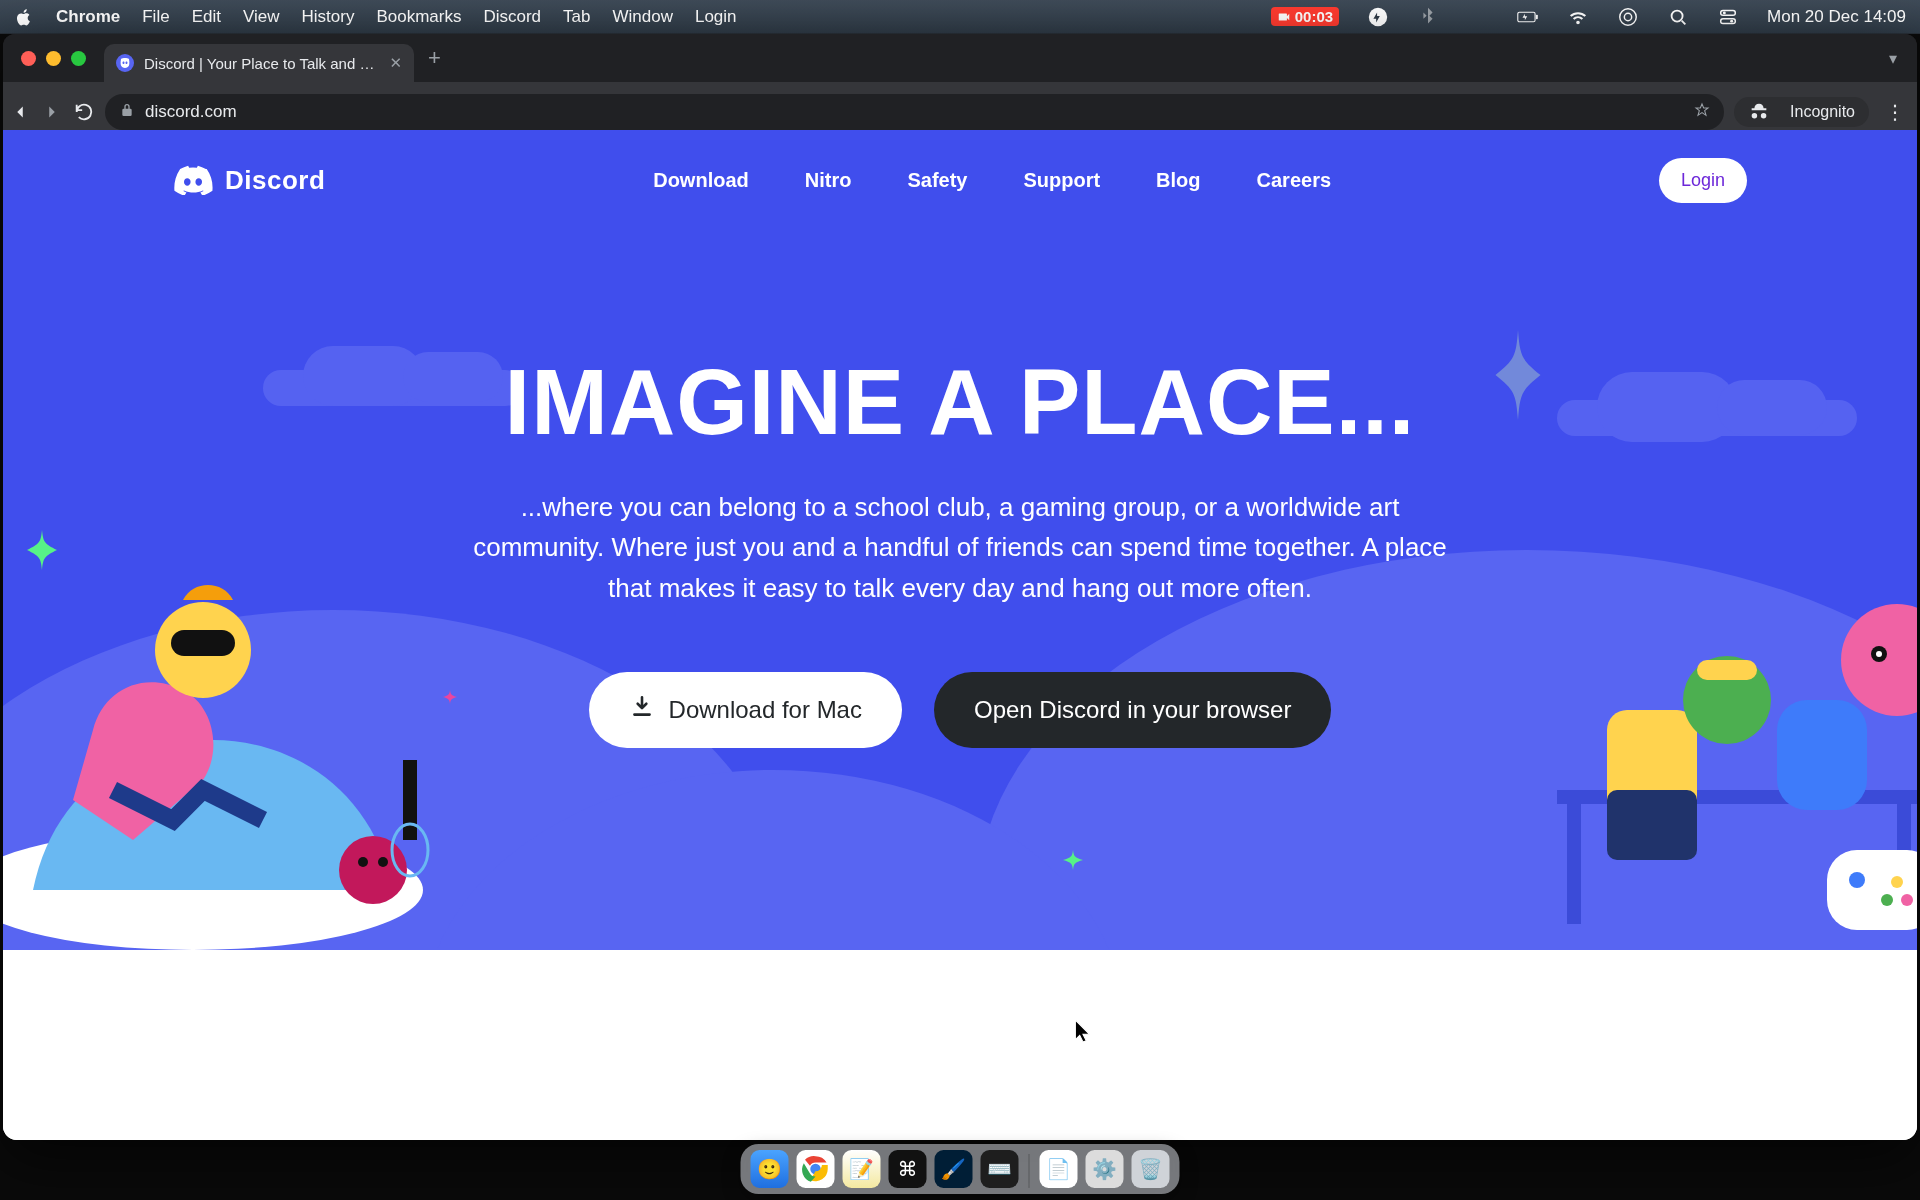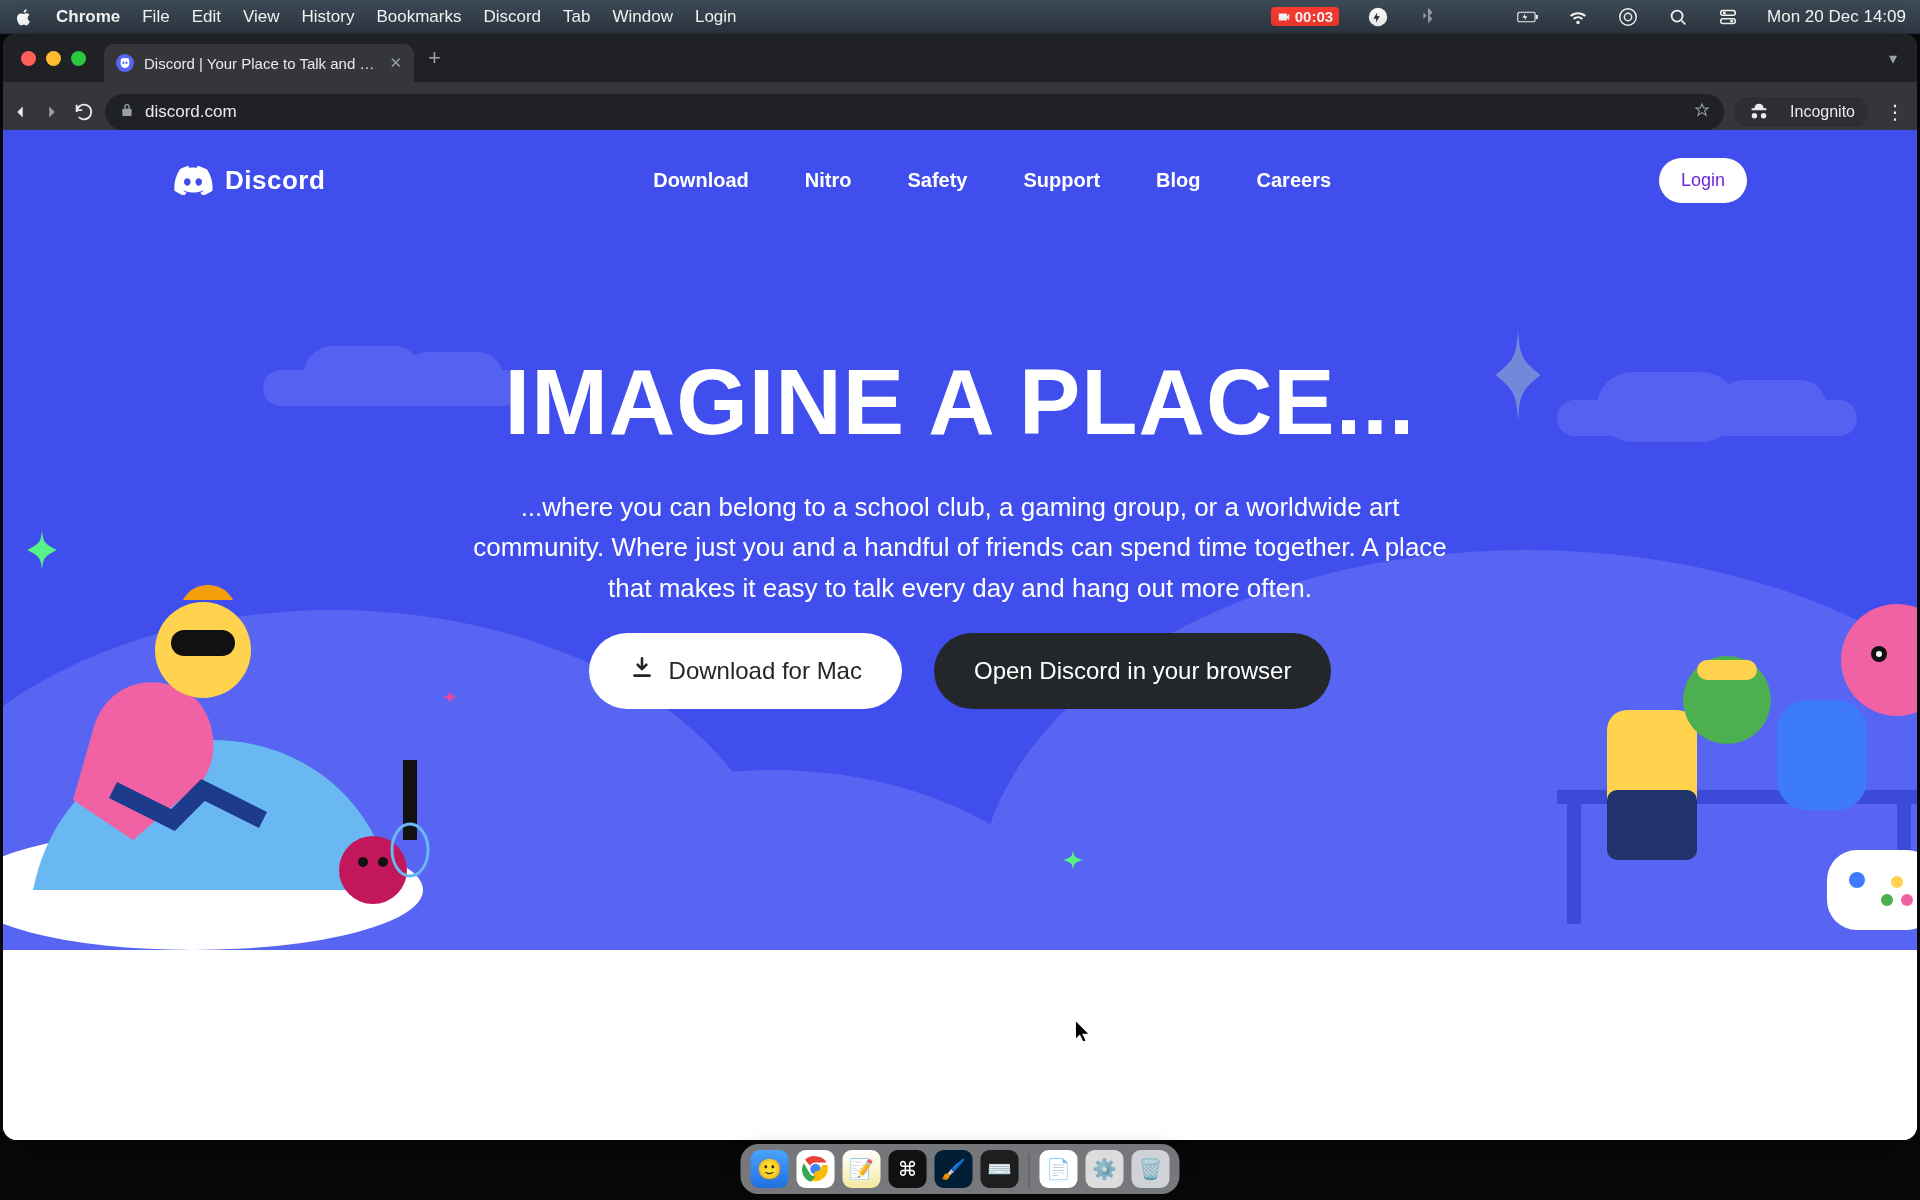--- a/index.html
+++ b/index.html
@@ -106,21 +106,21 @@
   .login-btn{
     background:#fff;color:#6d28d9;border:none;border-radius:40px;padding:12px 22px;font-size:18px;font-weight:500;cursor:pointer;
   }
 
   .hero-copy{ position:relative; z-index:5; text-align:center; max-width:1050px; margin:120px auto 0;}
   .hero-copy h1{
     font-family:"Arial Black",Impact,sans-serif; font-weight:900; font-size:92px; letter-spacing:1px;
     text-transform:uppercase;
   }
   .hero-copy p{ font-size:26px; line-height:1.55; margin-top:32px; padding:0 20px;}
-  .hero-ctas{ margin-top:25px; display:flex; justify-content:center; gap:32px;}
+  .hero-ctas{ margin-top:64px; display:flex; justify-content:center; gap:32px;}
   .cta{
     border:none;border-radius:40px;padding:22px 40px;font-size:24px;display:flex;align-items:center;gap:14px;cursor:pointer;
   }
   .cta-white{background:#fff;color:#23272A;}
   .cta-white svg{width:26px;height:26px;fill:#23272A;}
   .cta-dark{background:#23272A;color:#fff;}
 
   
   .art{position:absolute;bottom:0;}
   .art svg{display:block;}

